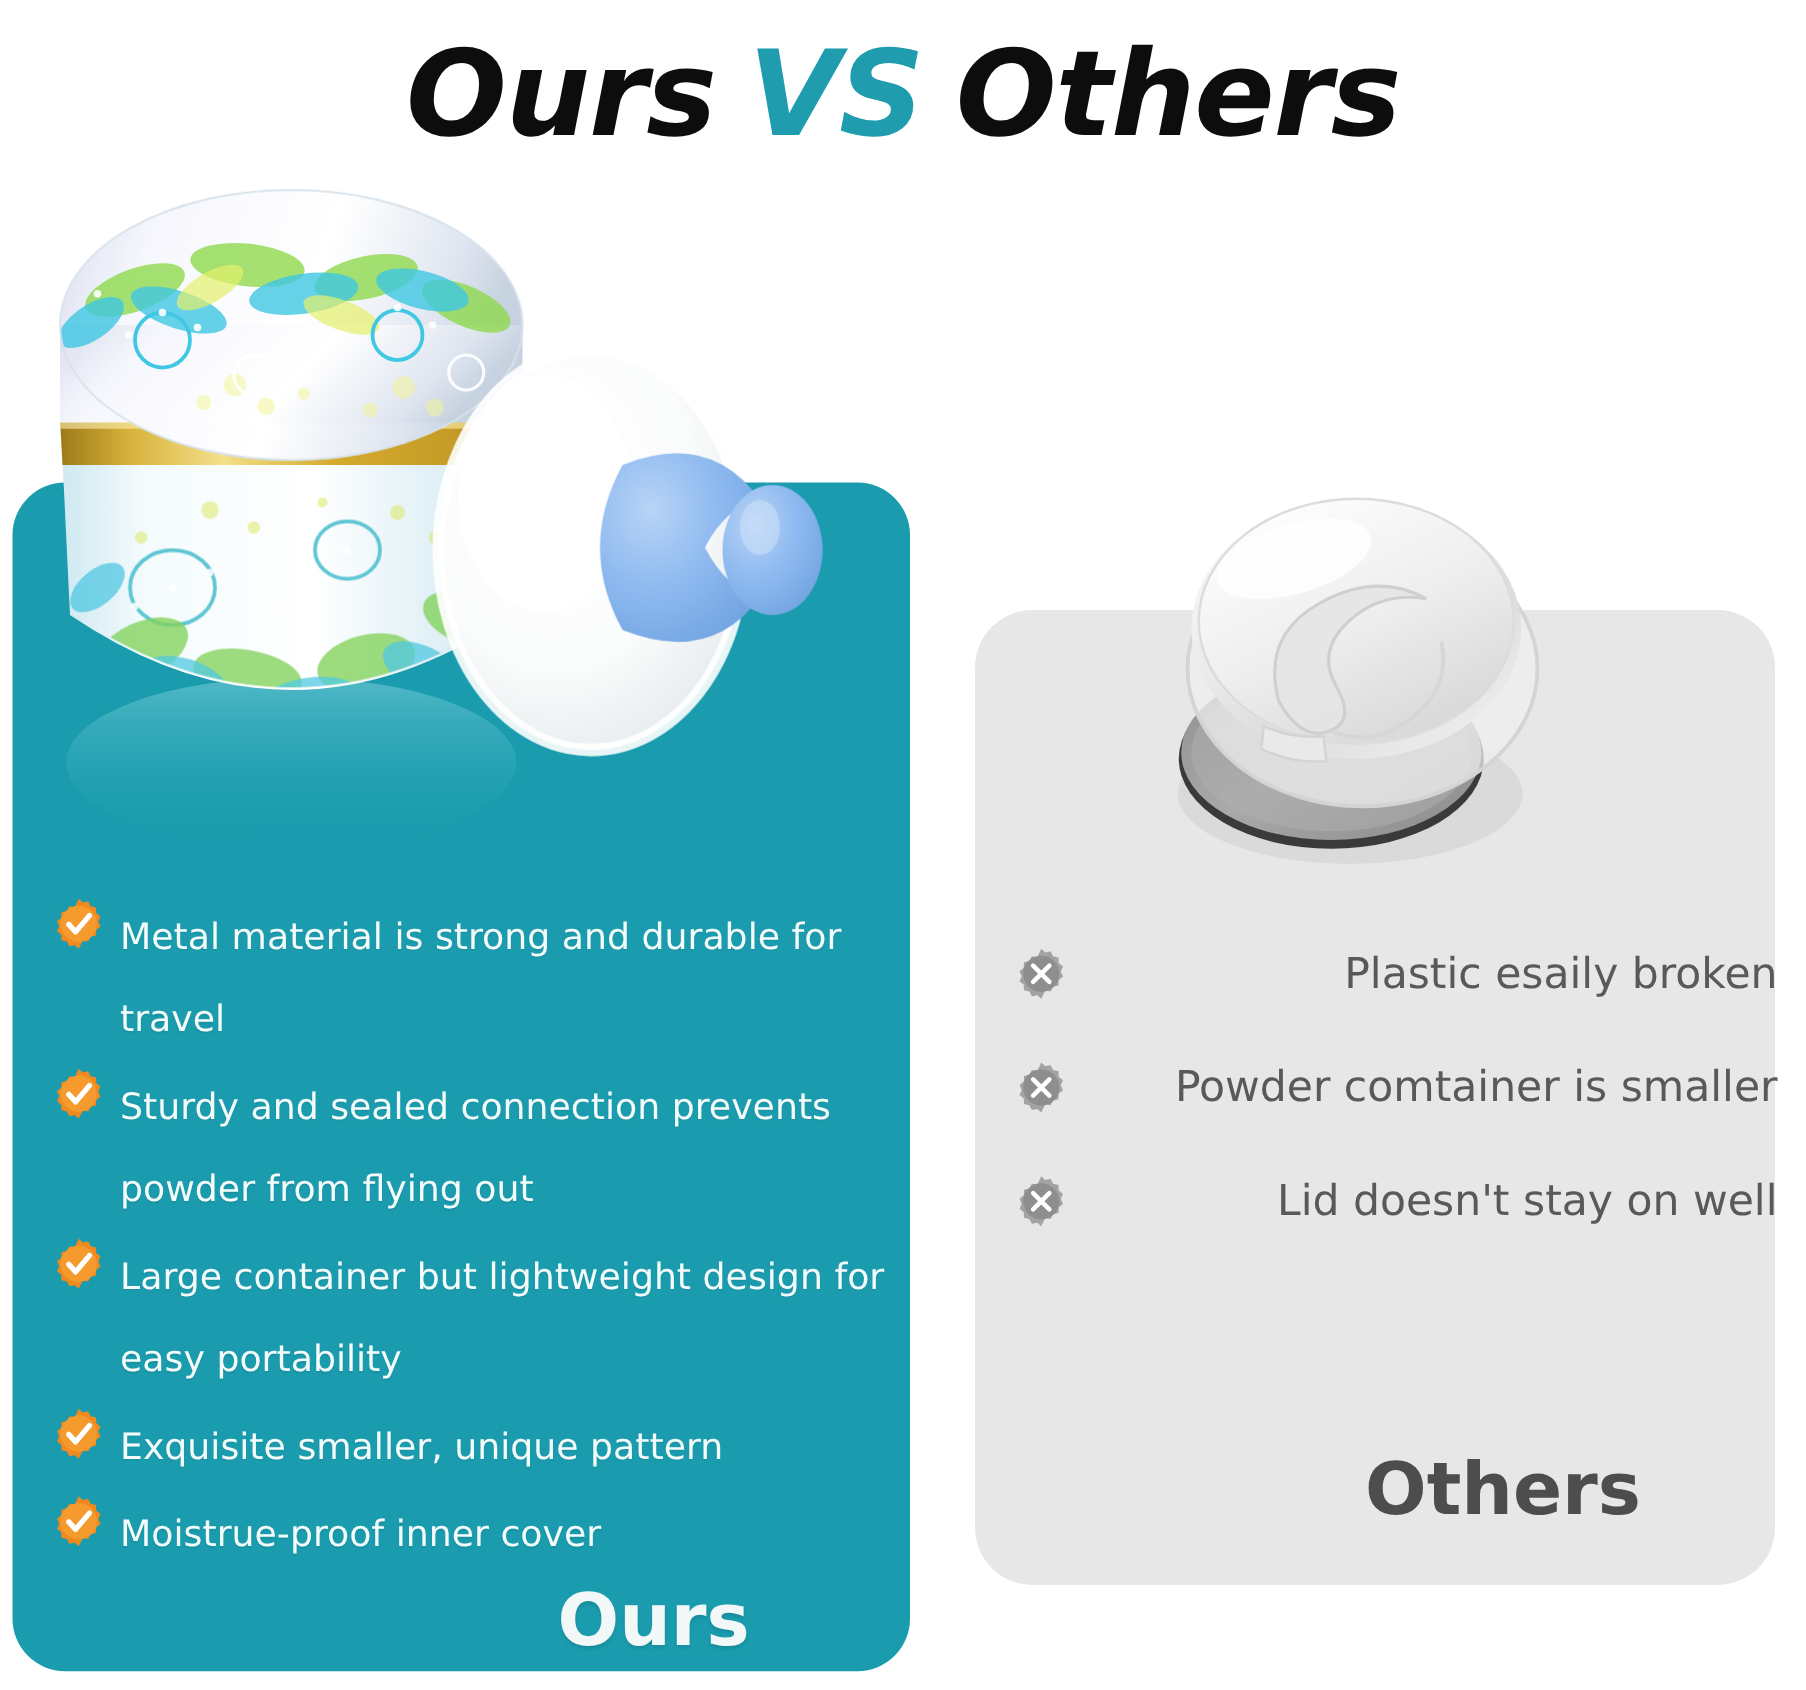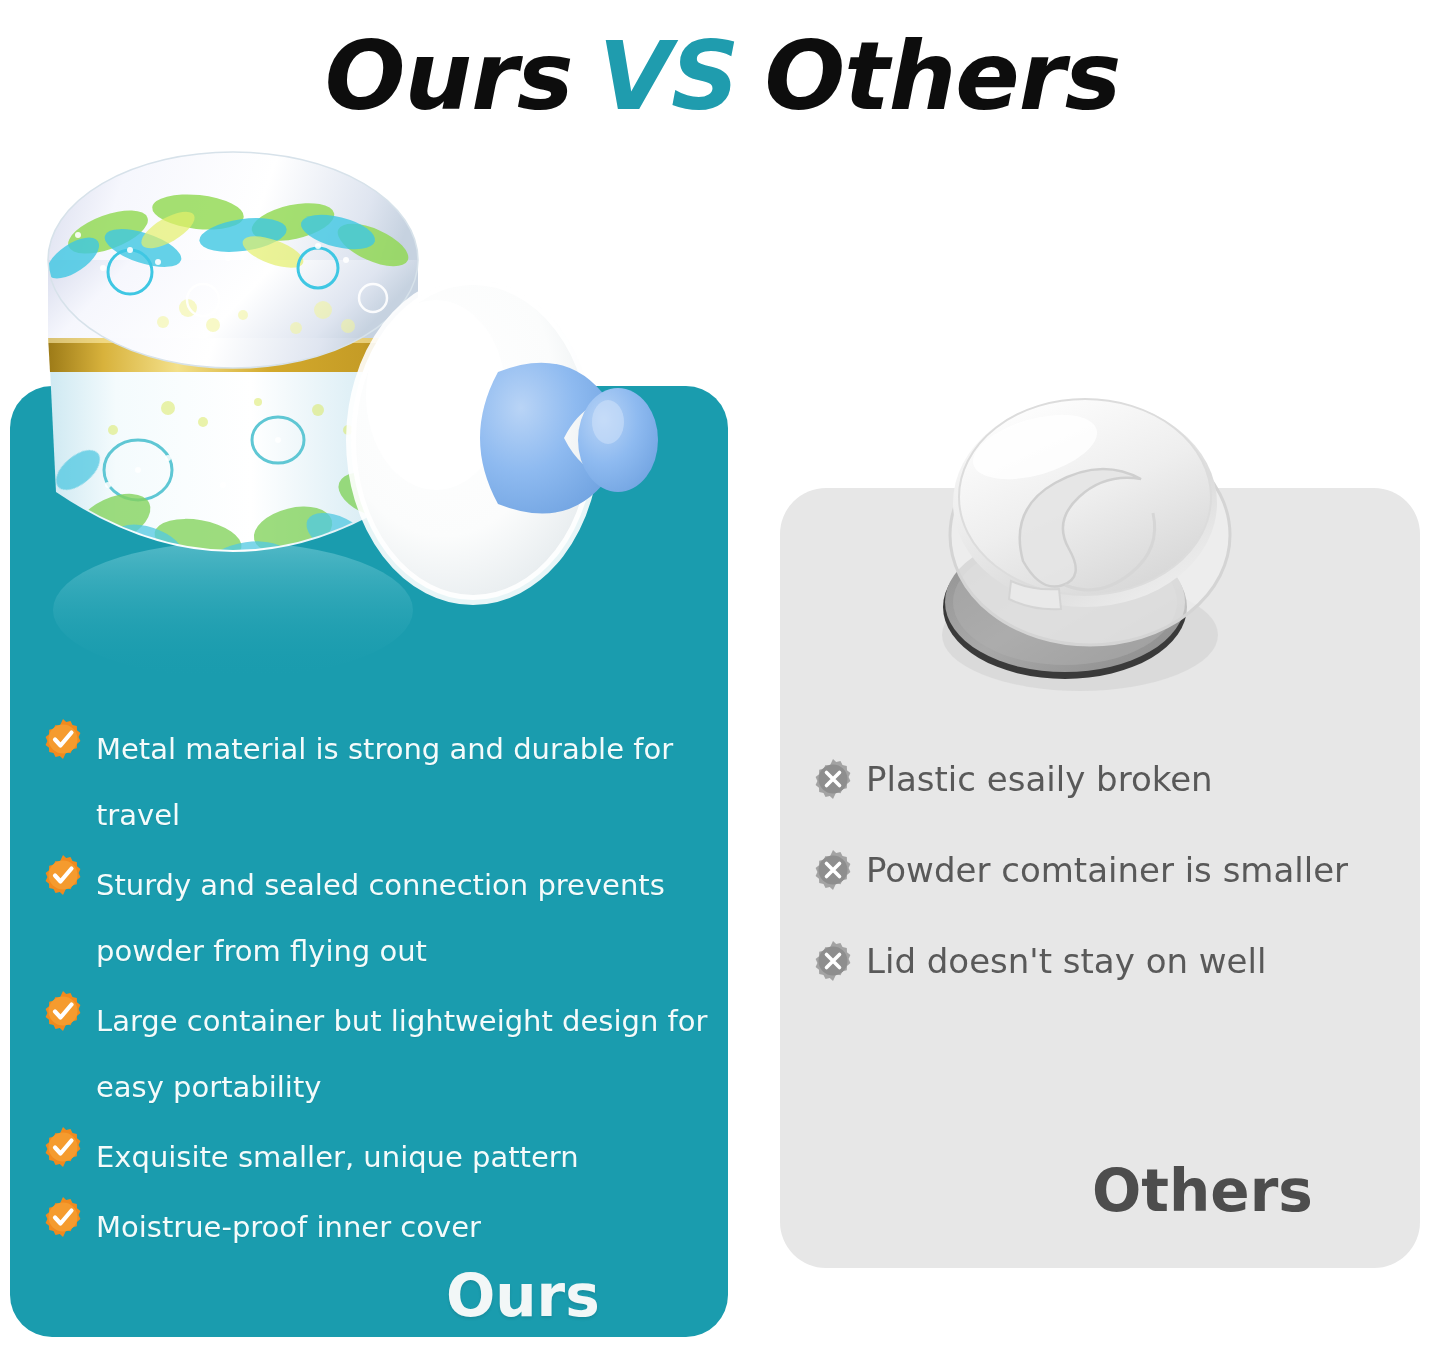--- a/index.html
+++ b/index.html
@@ -41,21 +41,21 @@
     margin-left:12px;
   }
   #ours-bullets .btext{
     color:#f4fbfb;font-size:29px;line-height:66px;font-weight:400;
     text-shadow:0 1px 1px rgba(0,0,0,.07);
   }
   #others-bullets .btext{
     color:#595959;font-size:34px;line-height:46px;font-weight:400;
   }
   #ours-bullets .bullet{margin-bottom:4px;}
-  #others-bullets .bullet{margin-bottom:45px;}
+  #others-bullets .bullet{margin-bottom:45px;justify-content:space-between;}
 
   
   .footer-label{
     position:absolute;font-family:"DejaVu Sans","Liberation Sans",sans-serif;
     font-weight:700;font-size:58px;letter-spacing:0px;
   }
   #ours-label{left:446px;top:1262px;color:#f2f7f7;
     text-shadow:0 2px 3px rgba(0,0,0,.10);}
   #others-label{left:1092px;top:1157px;color:#4d4d4d;}
 

